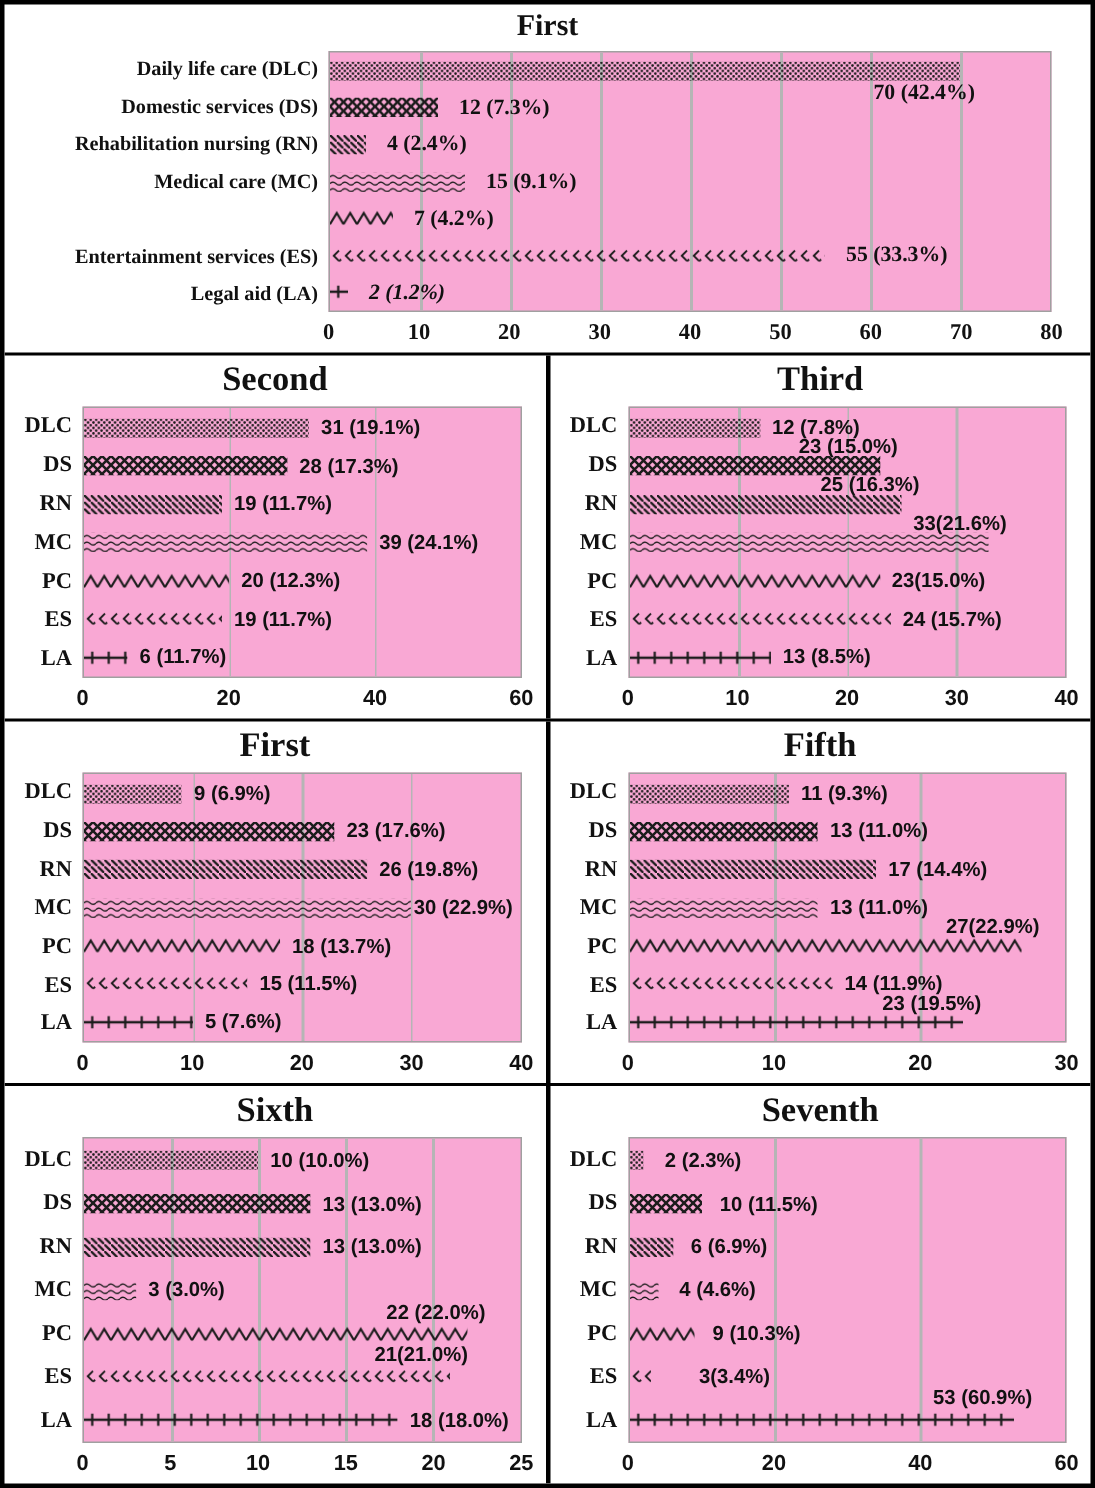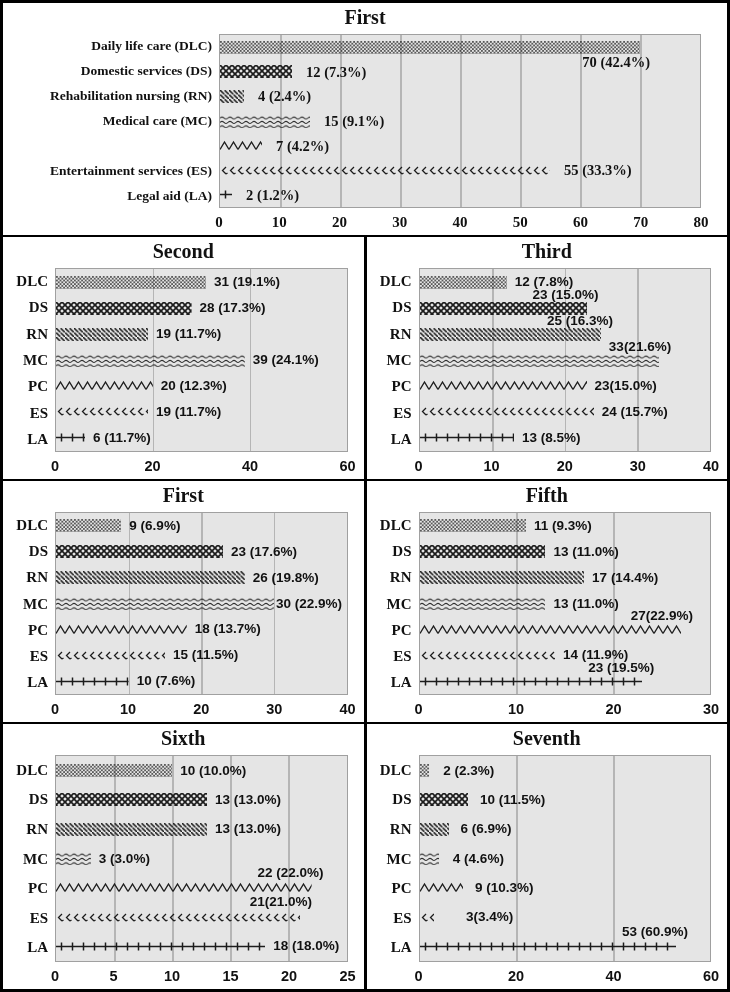--- a/index.html
+++ b/index.html
@@ -15,37 +15,37 @@
   }
   .prow { display:flex; min-height:0; }
   .prow + .prow { border-top:2px solid #000; }
   .prow-1 { height:232px; }
   .prow-2 { height:244px; }
   .prow-3 { height:243px; }
   .prow-4 { flex:1; }
   .panel { flex:1; display:flex; flex-direction:column; min-width:0; }
   .panel + .panel { border-left:3px solid #000; }
   .chart-title {
-    text-align:center; font-weight:bold; font-size:20px;
+    text-align:center; font-weight:bold; font-size:23px;
     padding-top:3px; line-height:1.15; flex:0 0 auto;
   }
   .panel--first .chart-title { font-size:20px; }
   .chart-body { flex:1; display:flex; padding:5px 0 1px 4px; min-height:0; }
   .labels { position:relative; margin-bottom:26px; flex:0 0 auto; }
   .panel--first .labels { width:212px; }
   .panel:not(.panel--first) .labels { width:48px; }
   .cat-label {
     position:absolute; left:0; right:7px;
     text-align:right; font-weight:bold; white-space:nowrap;
     font-size:15px; line-height:18px;
   }
   .panel--first .cat-label { font-size:13.5px; }
   .plot-col { flex:1; display:flex; flex-direction:column; margin-right:16px; min-width:0; }
   .panel--first .plot-col { margin-right:26px; }
-  .plot { position:relative; flex:1; border:1.5px solid #a0a0a0; background:#e5e5e5; }
+  .plot { position:relative; flex:1; border:1.5px solid #a0a0a0; background:#f9a8d4; }
   .gridline { position:absolute; top:0; bottom:0; width:1.5px; background:#b5b5b5; }
   .bar { position:absolute; left:0; height:13px; display:block; }
   .val-label {
     position:absolute; white-space:nowrap; font-weight:bold;
     font-family:"Liberation Sans", sans-serif; font-size:13.5px; line-height:16px;
   }
   .panel--first .val-label { font-family:"Liberation Serif", serif; font-size:14.5px; }
   .xaxis {
     position:relative; height:26px; flex:0 0 auto;
     font-family:"Liberation Sans", sans-serif; font-weight:bold; font-size:14.5px;
@@ -128,21 +128,21 @@
                 <rect width="100%" height="100%" fill="url(#p-pc)"></rect>
               </svg>
               <div class="val-label" style="left: calc(8.75% + 14px); top: calc(64.2857% - 8px);">7 (4.2%)</div>
               <svg class="bar" style="width: 68.75%; top: calc(78.5714% - 6.5px);">
                 <rect width="100%" height="100%" fill="url(#p-es)"></rect>
               </svg>
               <div class="val-label" style="left: calc(68.75% + 14px); top: calc(78.5714% - 8px);">55 (33.3%)</div>
               <svg class="bar" style="width: 2.5%; top: calc(92.8571% - 6.5px);">
                 <rect width="100%" height="100%" fill="url(#p-la)"></rect>
               </svg>
-              <div class="val-label" style="left: calc(2.5% + 14px); top: calc(92.8571% - 8px);">2 (1.2%)</div>
+              <div class="val-label" style="left: calc(2.5% + 14px); top: calc(92.8571% - 8px); font-style: italic;">2 (1.2%)</div>
             </div>
           <div class="xaxis">
               <span class="x-tick" style="left: 0%;">0</span>
               <span class="x-tick" style="left: 12.5%;">10</span>
               <span class="x-tick" style="left: 25%;">20</span>
               <span class="x-tick" style="left: 37.5%;">30</span>
               <span class="x-tick" style="left: 50%;">40</span>
               <span class="x-tick" style="left: 62.5%;">50</span>
               <span class="x-tick" style="left: 75%;">60</span>
               <span class="x-tick" style="left: 87.5%;">70</span>
@@ -302,21 +302,21 @@
                 <rect width="100%" height="100%" fill="url(#p-pc)"></rect>
               </svg>
               <div class="val-label" style="left: calc(45% + 8px); top: calc(64.2857% - 8px);">18 (13.7%)</div>
               <svg class="bar" style="width: 37.5%; top: calc(78.5714% - 6.5px);">
                 <rect width="100%" height="100%" fill="url(#p-es)"></rect>
               </svg>
               <div class="val-label" style="left: calc(37.5% + 8px); top: calc(78.5714% - 8px);">15 (11.5%)</div>
               <svg class="bar" style="width: 25%; top: calc(92.8571% - 6.5px);">
                 <rect width="100%" height="100%" fill="url(#p-la)"></rect>
               </svg>
-              <div class="val-label" style="left: calc(25% + 8px); top: calc(92.8571% - 8px);">10 (7.6%)</div>
+              <div class="val-label" style="left: calc(25% + 8px); top: calc(92.8571% - 8px);">5 (7.6%)</div>
             </div>
           <div class="xaxis">
               <span class="x-tick" style="left: 0%;">0</span>
               <span class="x-tick" style="left: 25%;">10</span>
               <span class="x-tick" style="left: 50%;">20</span>
               <span class="x-tick" style="left: 75%;">30</span>
               <span class="x-tick" style="left: 100%;">40</span>
             </div>
         </div>
       </div>

